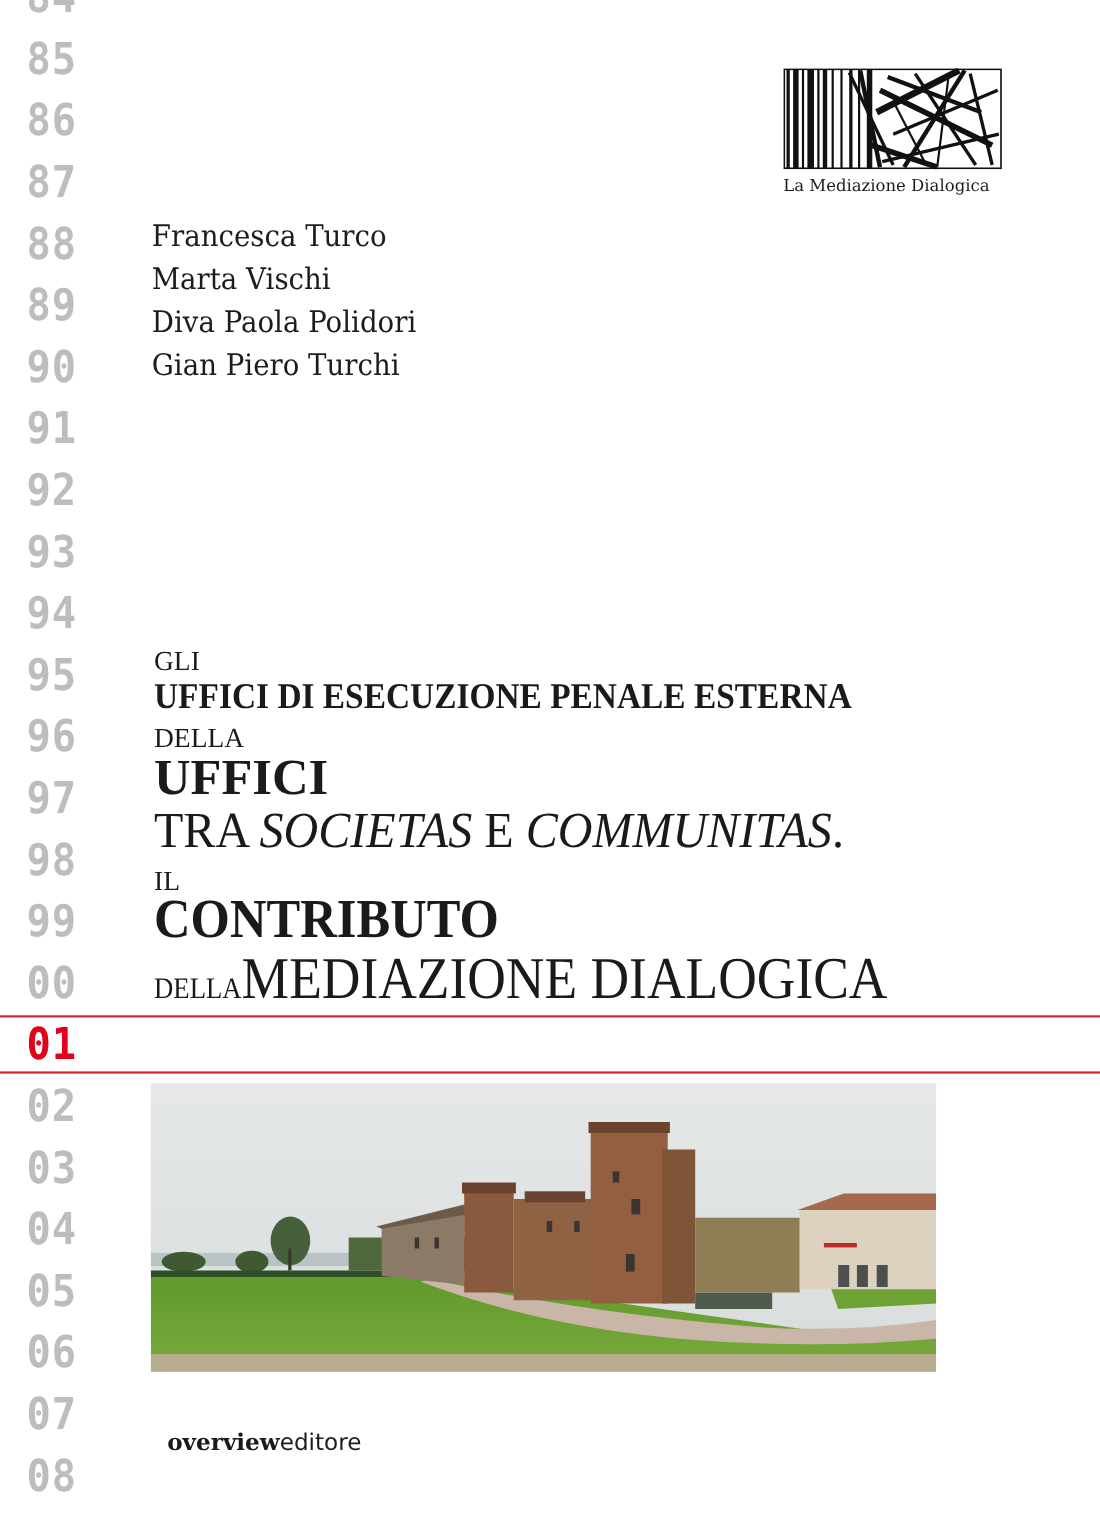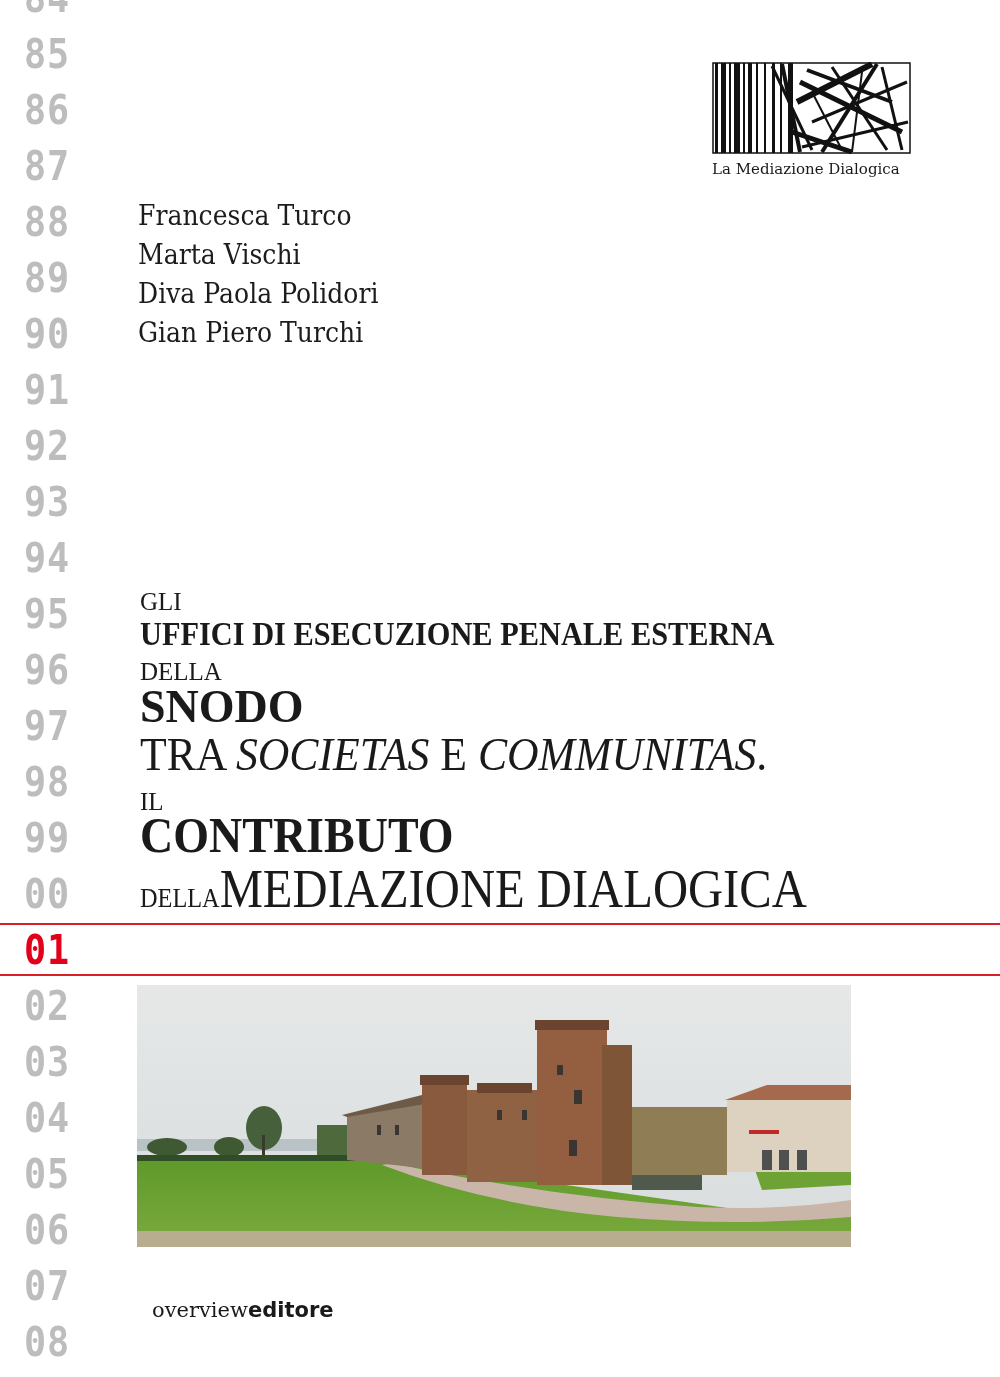--- a/index.html
+++ b/index.html
@@ -37,22 +37,22 @@
   .l5 i { font-style: italic; }
   .l6 { position: absolute; top: 200px; font-size: 25px; }
   .l7 { position: absolute; top: 218px; font-size: 50px; font-weight: bold; transform: scaleX(0.92); transform-origin: left; }
   .l8 { position: absolute; top: 270px; white-space: nowrap; transform: scaleX(0.9); transform-origin: left; }
   .l8 .della { font-size: 27px; }
   .l8 .big { font-size: 54px; }
 
   .photo { position: absolute; left: 137px; top: 985px; width: 714px; height: 262px; overflow: hidden; background: #e9eaea; }
 
   .publisher { position: absolute; left: 152px; top: 1298px; font-size: 21px; font-family: "DejaVu Serif", serif; color: #1a1a1a; }
-  .publisher b { font-weight: normal; }
-  .publisher span.lite { font-family: "DejaVu Sans", sans-serif; font-weight: bold; margin-top: 11px; }
+  .publisher b { font-weight: bold; }
+  .publisher span.lite { font-family: "DejaVu Sans", sans-serif; font-weight: normal; margin-top: 11px; }
 </style>
 </head>
 <body>
 
 <div class="years">
   <div class="year" style="top:-22px">84</div>
   <div class="year" style="top:34px">85</div>
   <div class="year" style="top:90px">86</div>
   <div class="year" style="top:146px">87</div>
   <div class="year" style="top:202px">88</div>
@@ -120,21 +120,21 @@
   <div class="author">Francesca Turco</div>
   <div class="author">Marta Vischi</div>
   <div class="author">Diva Paola Polidori</div>
   <div class="author">Gian Piero Turchi</div>
 </div>
 
 <div class="title">
   <div class="l1">GLI</div>
   <div class="l2">UFFICI DI ESECUZIONE PENALE ESTERNA</div>
   <div class="l3">DELLA</div>
-  <div class="l4">SNODO</div>
+  <div class="l4">UFFICI</div>
   <div class="l5"><span>TRA </span><i>SOCIETAS</i><span> E </span><i>COMMUNITAS</i><span>.</span></div>
   <div class="l6">IL</div>
   <div class="l7">CONTRIBUTO</div>
   <div class="l8"><span class="della">DELLA</span><span class="big">MEDIAZIONE DIALOGICA</span></div>
 </div>
 
 <div class="photo">
   <svg width="714" height="262" viewBox="0 0 714 262">
     <defs>
       <linearGradient id="sky" x1="0" y1="0" x2="0" y2="1">

